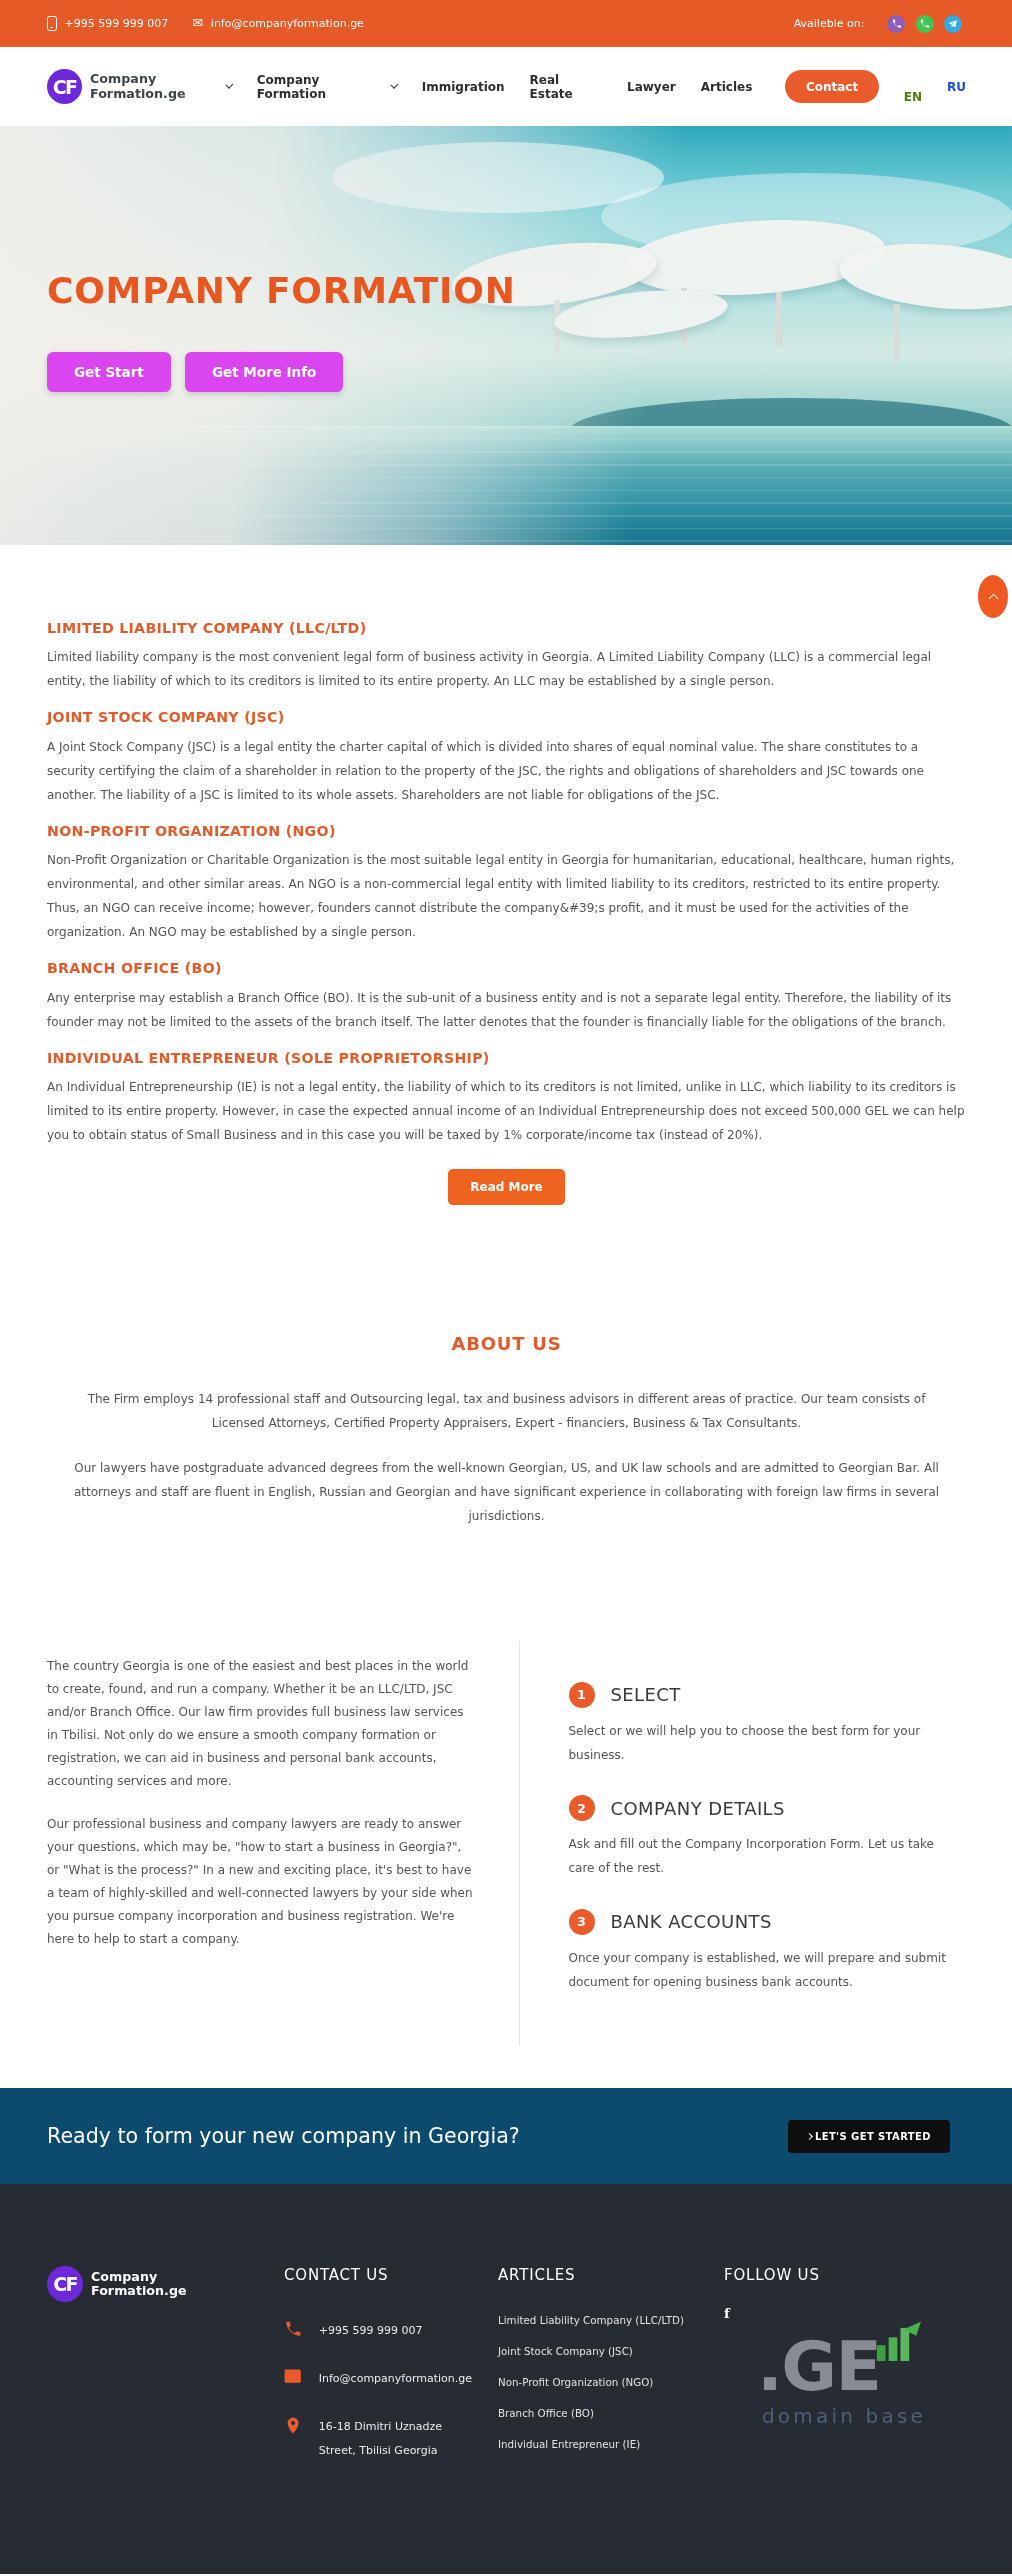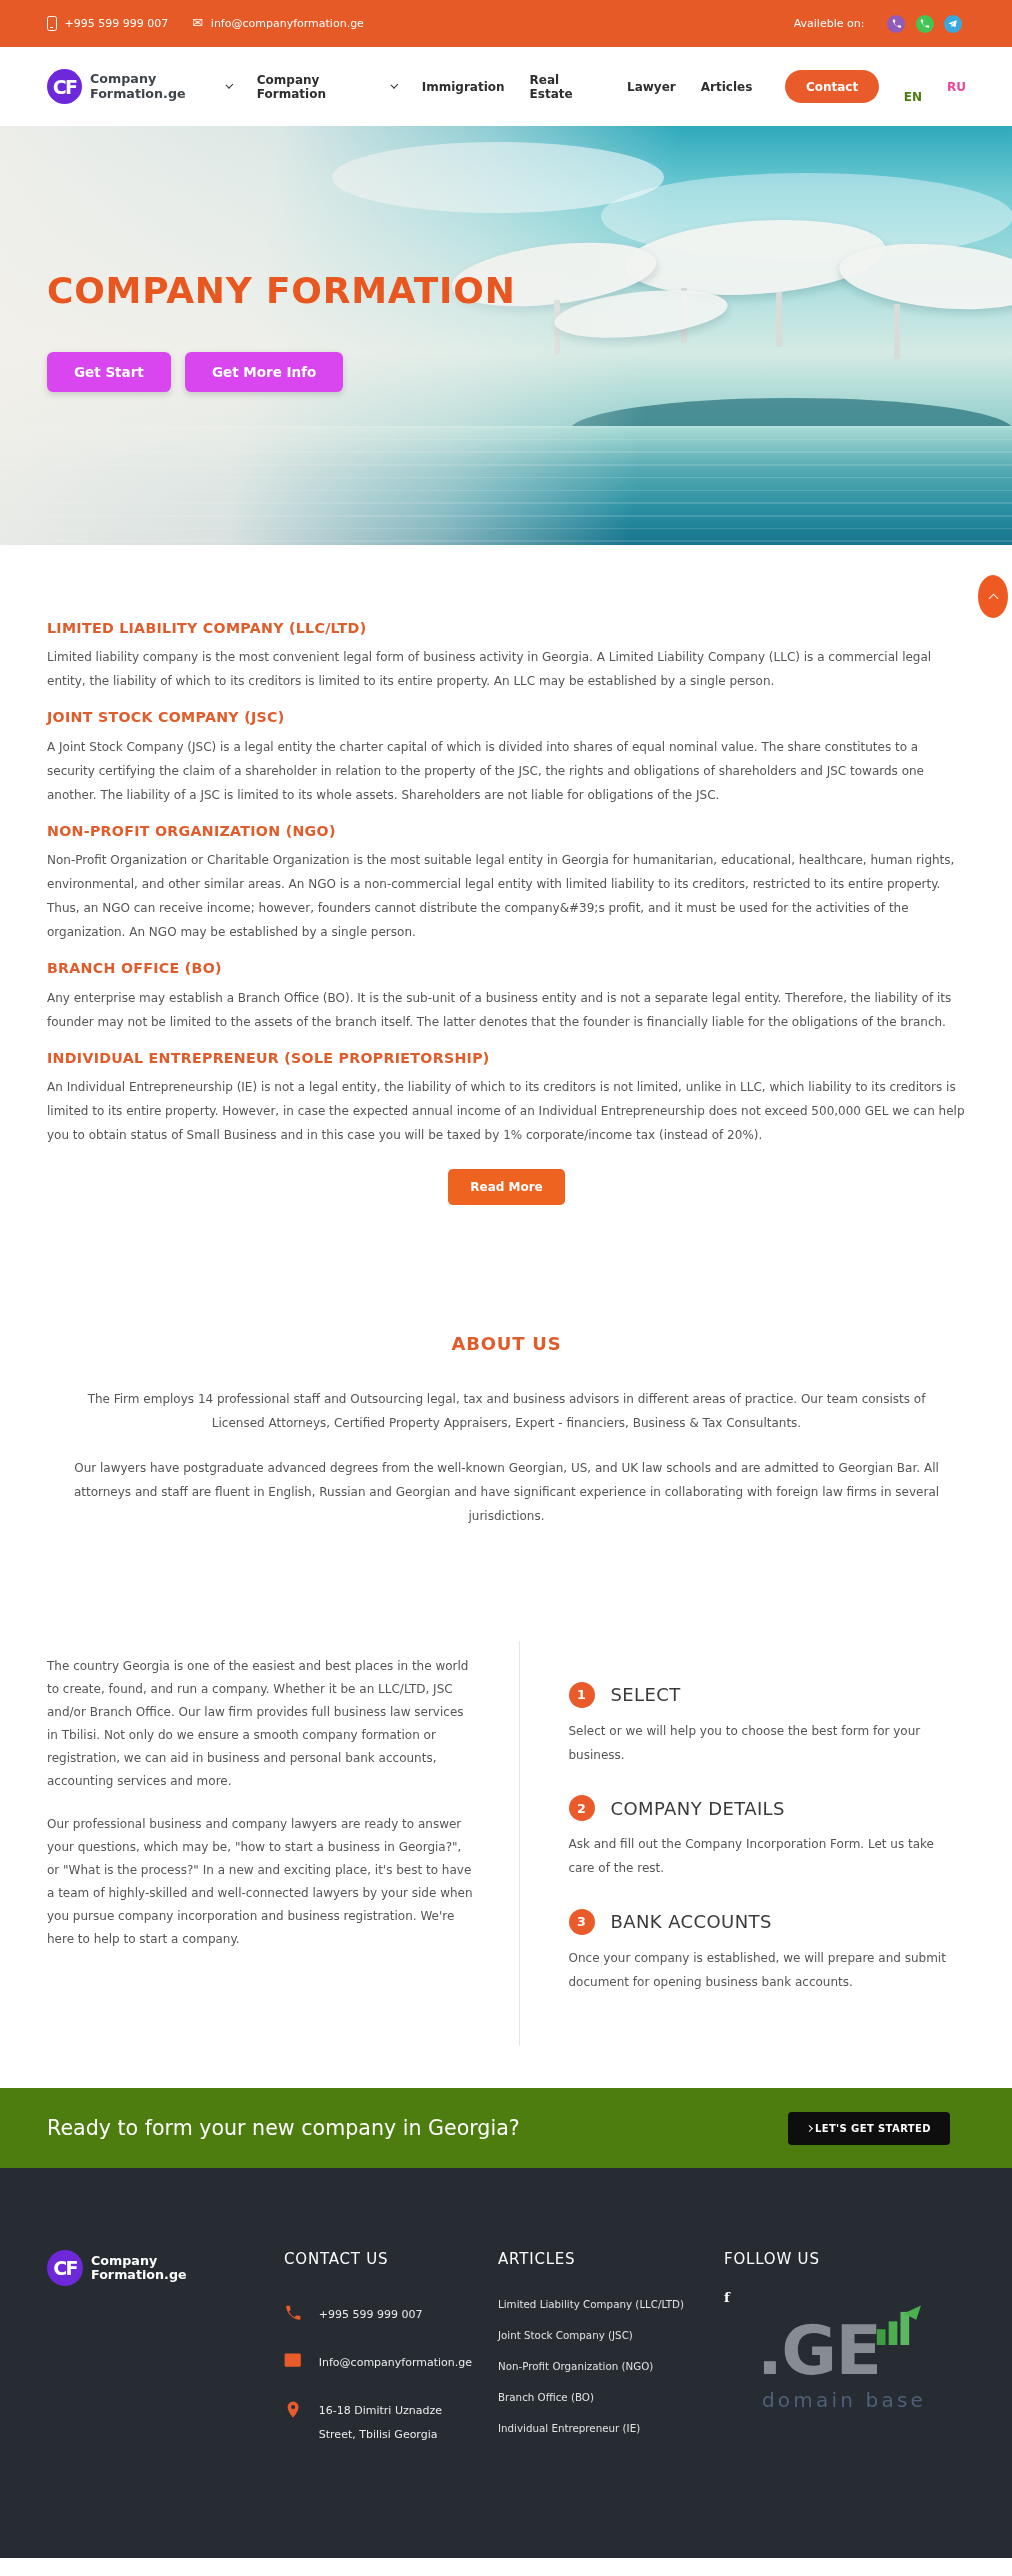--- a/index.html
+++ b/index.html
@@ -24,21 +24,21 @@
   
   .nav { height:79px; background:#fff; display:flex; align-items:center; padding:0 47px; }
   .logo { display:flex; align-items:center; gap:8px; cursor:pointer; }
   .logo-mark { width:35px; height:35px; border-radius:50%; background:#6d28d9; color:#fff; display:flex; align-items:center; justify-content:center; font-weight:bold; font-size:19px; letter-spacing:-1.6px; }
   .logo-text { font-size:12.7px; font-weight:bold; color:#3F444A; line-height:1.15; }
   .menu { display:flex; align-items:center; gap:25px; margin-left:41px; font-size:12px; font-weight:600; color:#2E2E2E; }
   .chev { width:5.5px; height:5.5px; border-right:1.6px solid #2E2E2E; border-bottom:1.6px solid #2E2E2E; transform:rotate(45deg); display:inline-block; margin-top:-3.2px; }
   .menu-item { display:flex; align-items:center; gap:7.1px; cursor:pointer; }
   .contact-btn { background:#EA5B2B; color:#fff; border:none; border-radius:17.4px; padding:9.5px 20.6px; font-size:12px; font-weight:600; margin-left:8px; cursor:pointer; font-family:inherit; }
   .lang-en { color:#4d7c0f; font-weight:700; cursor:pointer;margin-top:21px; }
-  .lang-ru { color:#ec4899; font-weight:600; cursor:pointer; }
+  .lang-ru { color:#1d4ed8; font-weight:600; cursor:pointer; }
 
   
   .hero { height:419px; position:relative; overflow:hidden; }
   .hero-sky { position:absolute; inset:0; background:linear-gradient(180deg,#2FA9BC 0%,#6FCBD3 16%,#A8DEDE 36%,#D4EAE4 54%,#9AD2CF 70%,#4FA3B0 88%,#2A8698 100%); }
   .cloud { position:absolute; border-radius:50%; background:rgba(255,255,255,.55); }
   .c1 { left:332px; top:16px; width:332px; height:71px; }
   .c2 { left:601px; top:47px; width:412px; height:87px; background:rgba(255,255,255,.4); }
   .roof { position:absolute; background:#F2F5F2; border-radius:50%; box-shadow:0 4px 9.5px rgba(0,60,70,.18); opacity:.95; }
   .rf1 { left:451px; top:119px; width:206px; height:59px; transform:rotate(-7deg); }
   .rf2 { left:625px; top:95px; width:261px; height:73px; transform:rotate(-4deg); }
@@ -85,21 +85,21 @@
   .proc-left .pp1 { margin-top:14.2px; }
   .proc-left .pp2 { margin-top:20.6px; }
   .proc-right { flex:1; margin-left:28.5px; border-left:1.6px solid #E4E4E4; padding:41px 0 24px 49px; }
   .step { margin-bottom:28.5px; }
   .step-head { display:flex; align-items:center; gap:16px; margin-bottom:11px; }
   .step-num { width:26px; height:26px; border-radius:50%; background:#EA5B2B; color:#fff; font-size:12.7px; font-weight:bold; display:flex; align-items:center; justify-content:center; }
   .step-title { font-size:18px; font-weight:500; color:#3A3A3A; letter-spacing:0.4px; }
   .step-text { font-size:12px; line-height:24px; color:#555; max-width:388px; }
 
   
-  .cta { height:80px; background:#4d7c0f; display:flex; align-items:center; justify-content:space-between; padding:0 63px 0 47px; }
+  .cta { height:96px; background:#0c4a6e; display:flex; align-items:center; justify-content:space-between; padding:0 63px 0 47px; }
   .cta-text { color:#fff; font-size:20.6px; font-weight:400; }
   .cta-btn { background:#0E0E0E; color:#fff; border:none; border-radius:4px; padding:11px 19px; font-size:10px; font-weight:bold; letter-spacing:0.4px; cursor:pointer; display:flex; align-items:center; gap:3px; font-family:inherit; }
   .cta-chev { width:4.7px; height:4.7px; border-right:1.6px solid #fff; border-top:1.6px solid #fff; transform:rotate(45deg); display:inline-block; }
 
   
   .footer { background:#272C33; height:390px; padding:82px 47px 0; position:relative; color:#fff; }
   .fcols { display:flex; }
   .fcol1 { width:237px; }
   .fcol2 { width:214px; }
   .fcol3 { width:226px; }

